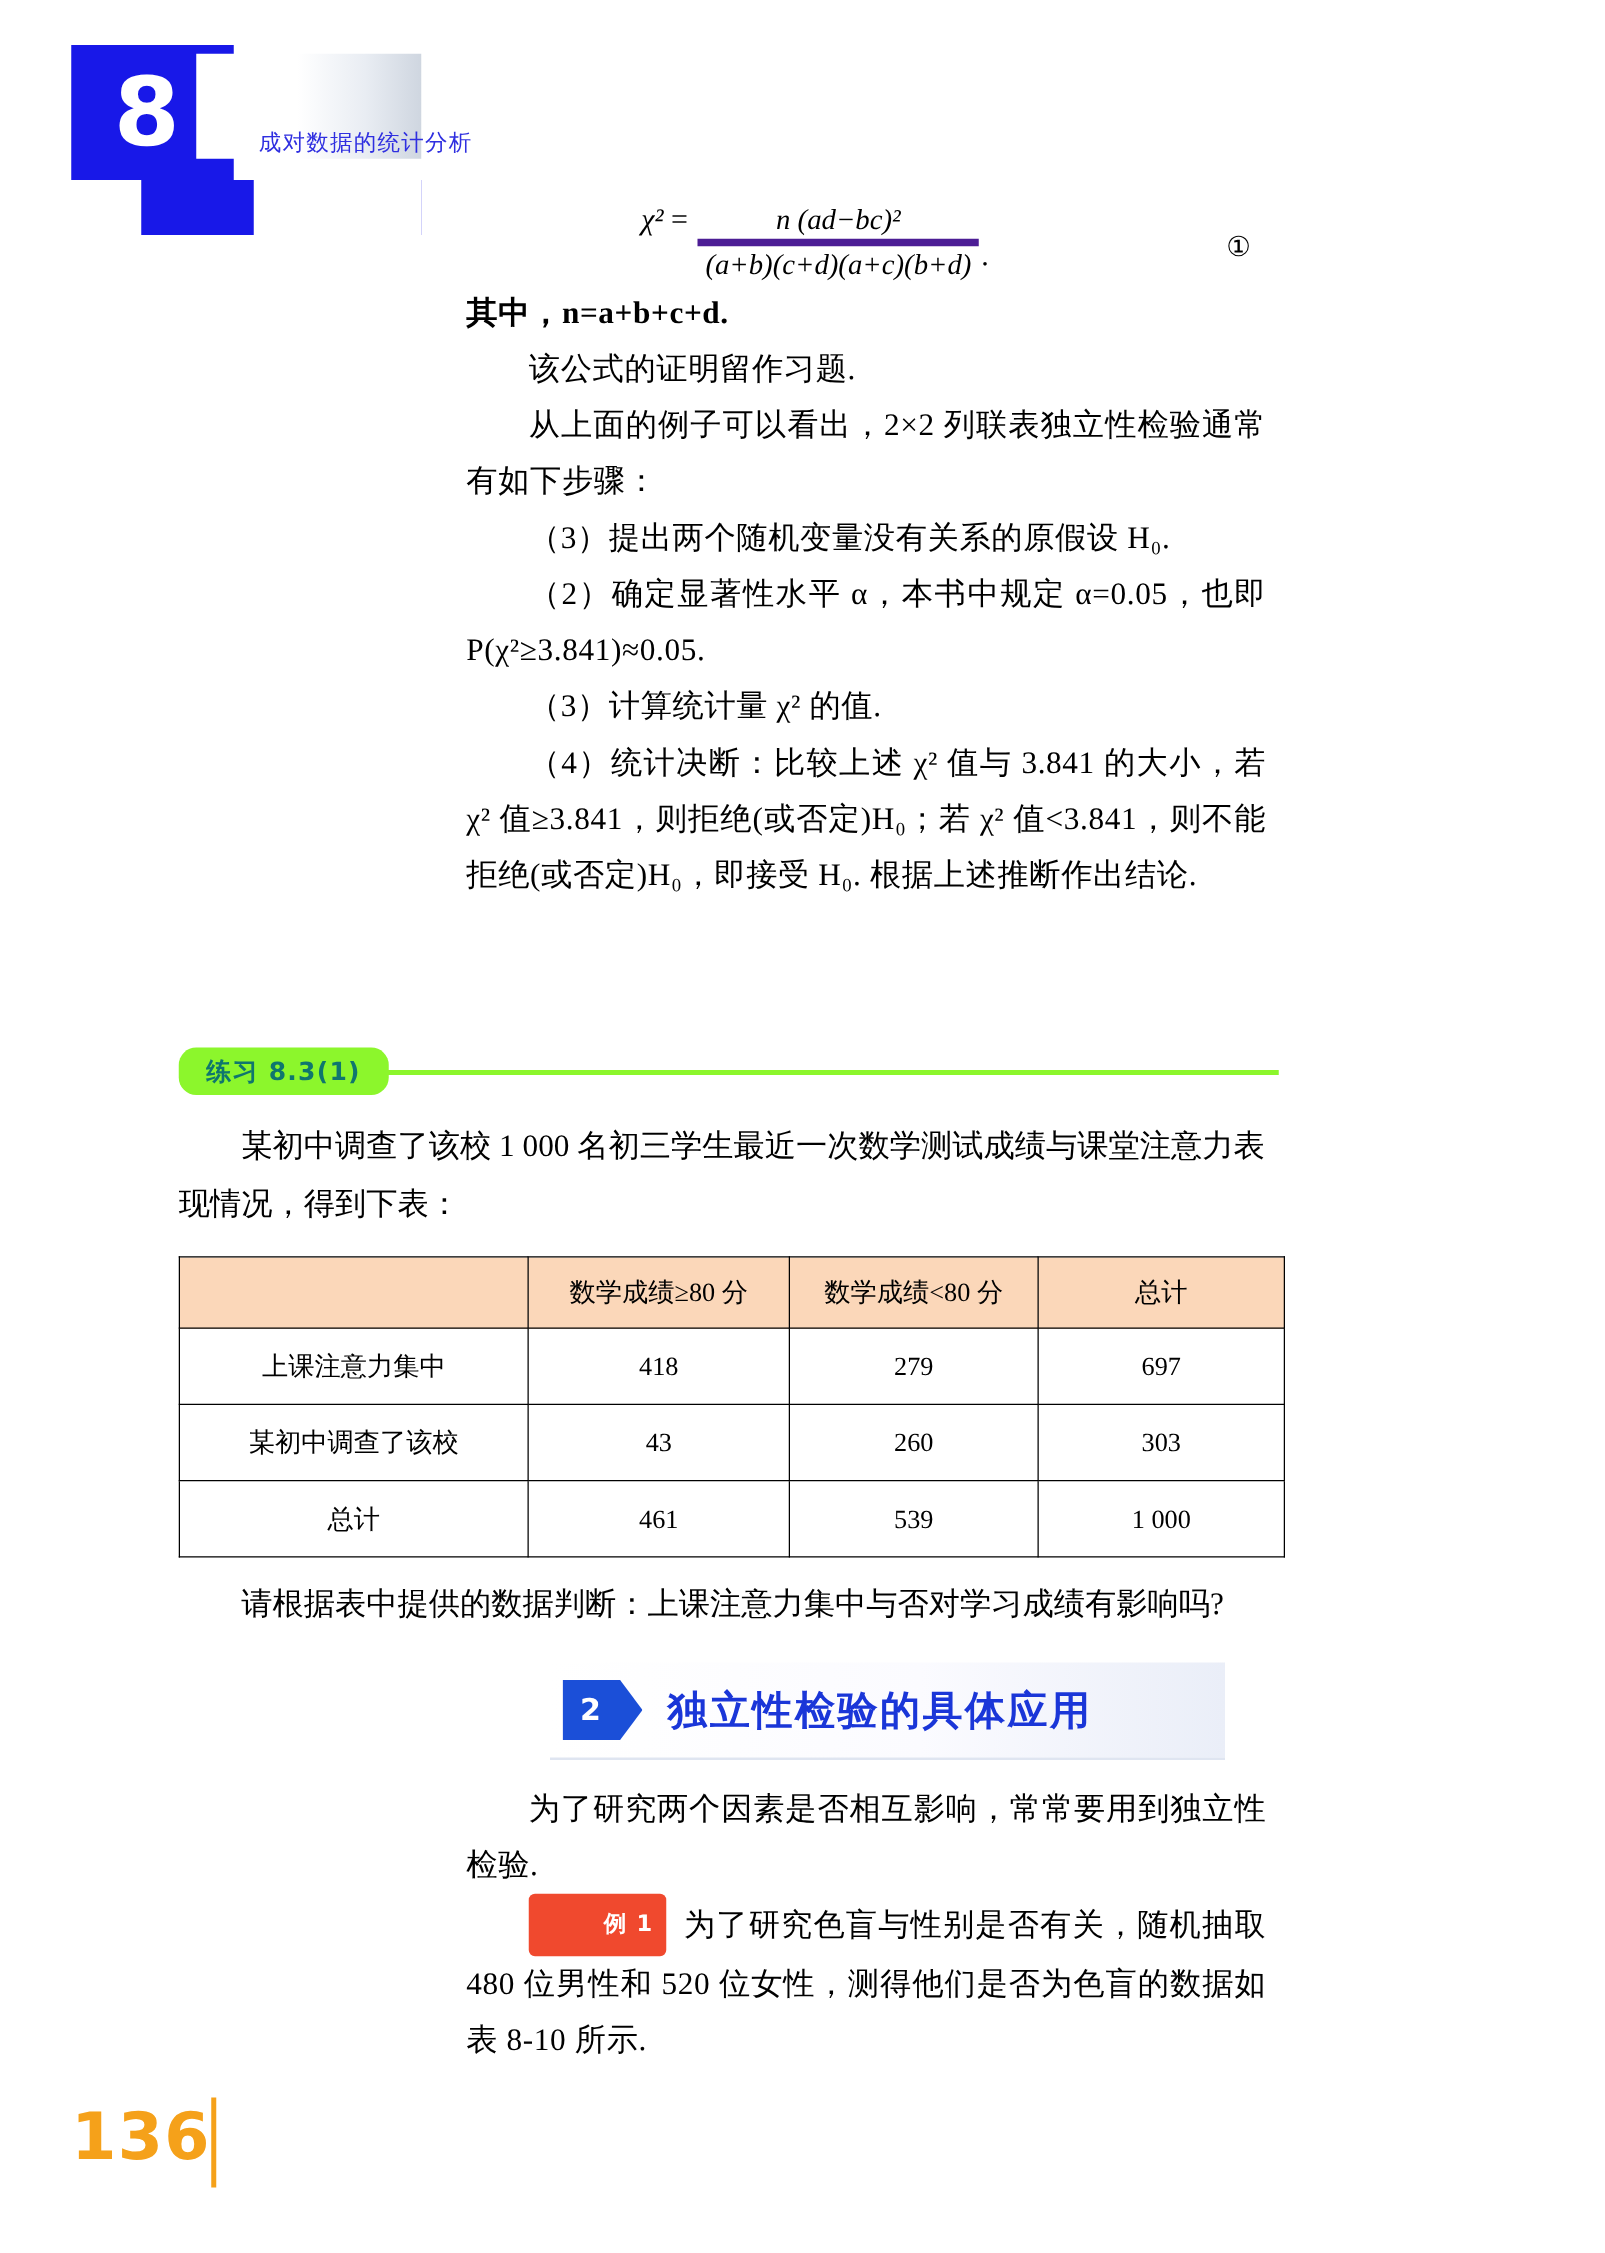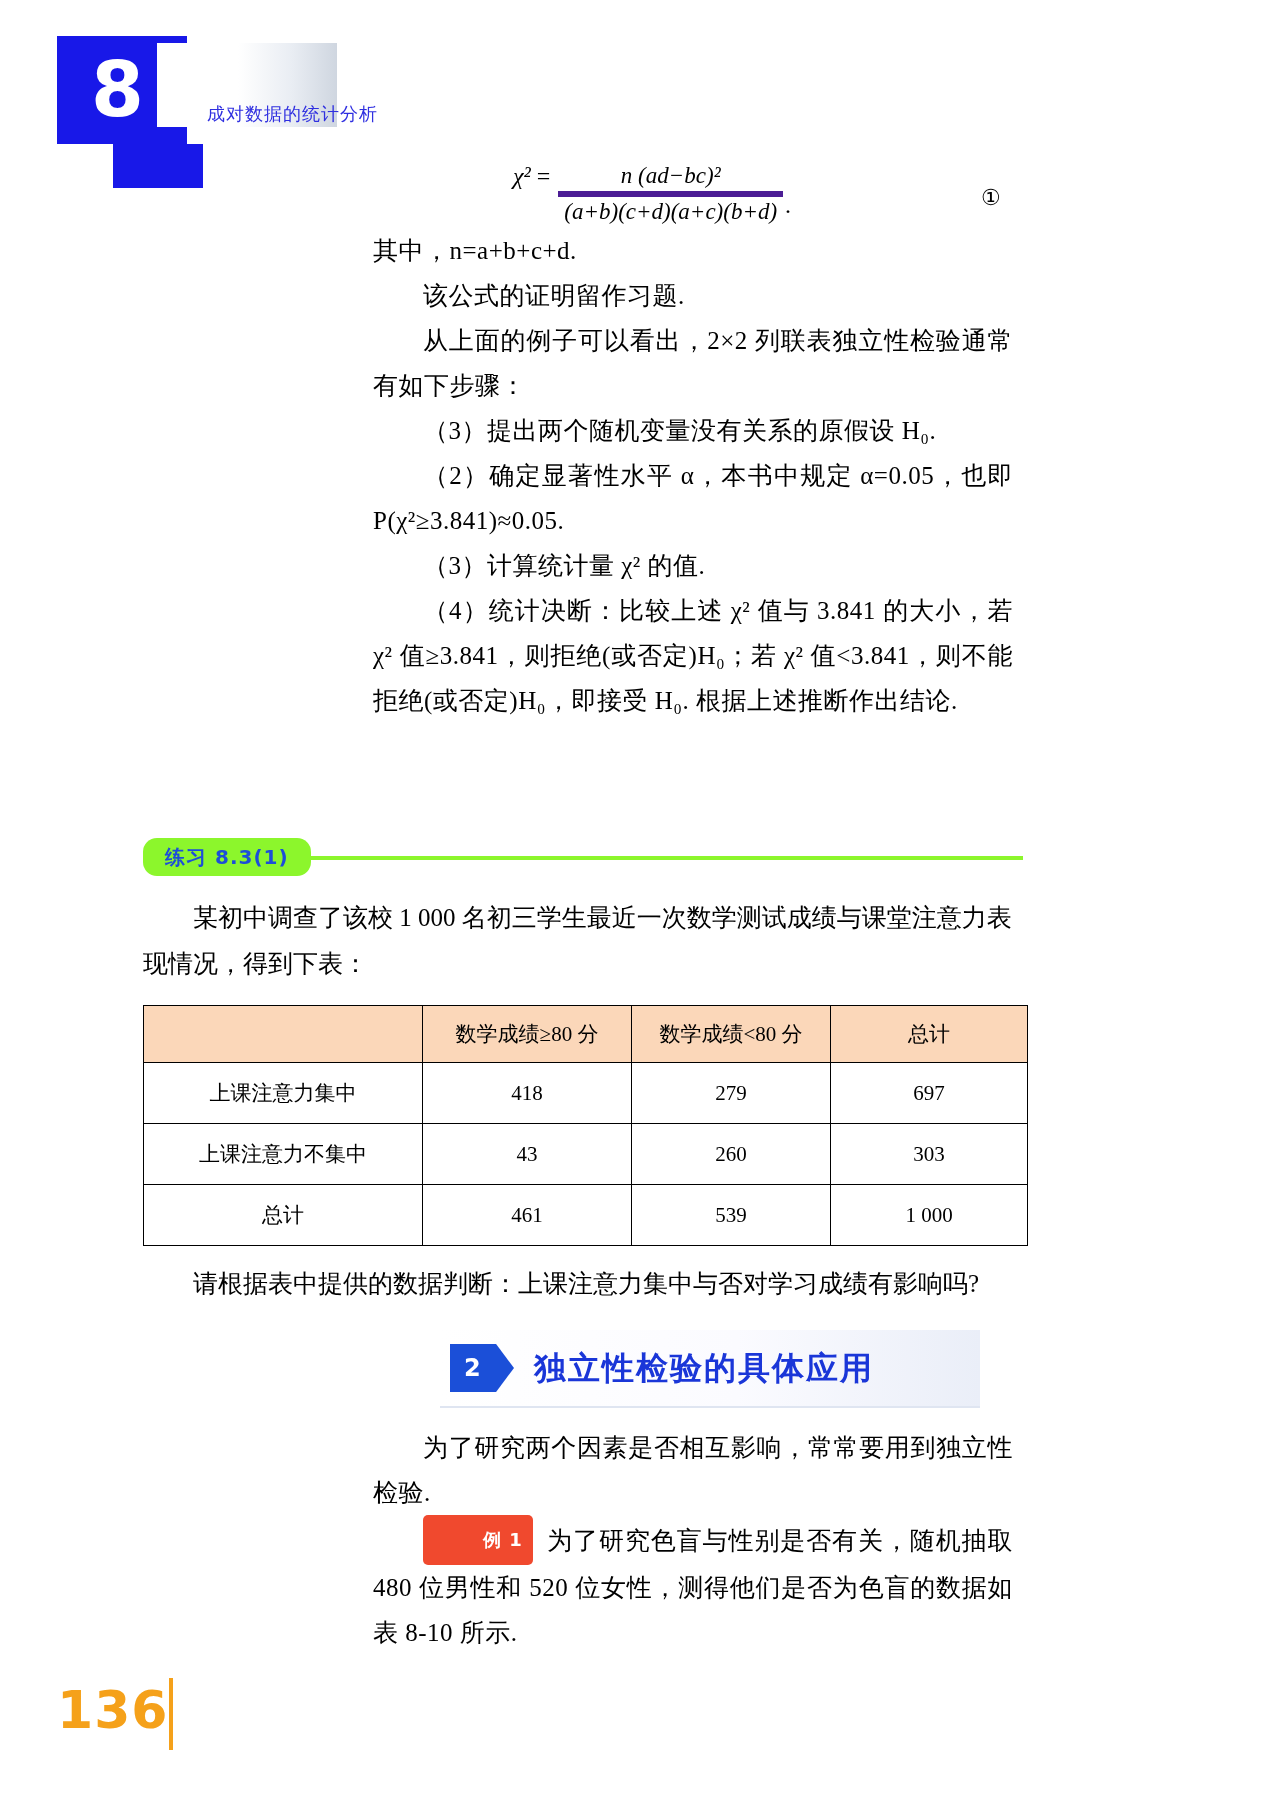--- a/index.html
+++ b/index.html
@@ -157,21 +157,21 @@
     left: 0; top: 0;
     height: 38px;
     padding: 0 22px;
     background: #8cf62c;
     border-radius: 14px 14px 14px 14px;
     display: flex;
     align-items: center;
     font-family: "DejaVu Sans", sans-serif;
     font-weight: bold;
     font-size: 20px;
-    color: #1d4ed8;
+    color: #0f766e;
     letter-spacing: 1px;
   }
   .exercise-head .rule {
     position: absolute;
     left: 163px;
     top: 18px;
     width: 717px;
     height: 4px;
     background: #8cf62c;
   }
@@ -334,21 +334,21 @@
     <span class="frac">
       <span class="num math">n (ad−bc)²</span>
       <span class="den math">(a+b)(c+d)(a+c)(b+d)</span>
     </span>
     <span class="upr" style="align-self:flex-end;padding-bottom:6px;">.</span>
   </div>
   <div class="eq-tag">①</div>
 </div>
 
 <div class="content">
-  <p class="para" style="margin-top:68px;">其中，n=a+b+c+d.</p>
+  <p class="para" style="margin-top:68px;font-weight:bold;">其中，n=a+b+c+d.</p>
   <p class="para indent">该公式的证明留作习题.</p>
   <p class="para indent">从上面的例子可以看出，2×2 列联表独立性检验通常有如下步骤：</p>
   <p class="para indent">（3）提出两个随机变量没有关系的原假设 H₀.</p>
   <p class="para indent">（2）确定显著性水平 α，本书中规定 α=0.05，也即 P(χ²≥3.841)≈0.05.</p>
   <p class="para indent">（3）计算统计量 χ² 的值.</p>
   <p class="para indent">（4）统计决断：比较上述 χ² 值与 3.841 的大小，若 χ² 值≥3.841，则拒绝(或否定)H₀；若 χ² 值&lt;3.841，则不能拒绝(或否定)H₀，即接受 H₀. 根据上述推断作出结论.</p>
 </div>
 
 <div class="exercise-head">
   <div class="pill">练习 8.3(1)</div>
@@ -367,21 +367,21 @@
       <td class="c2">数学成绩&lt;80 分</td>
       <td class="c3">总计</td>
     </tr>
     <tr>
       <td class="c0">上课注意力集中</td>
       <td class="c1">418</td>
       <td class="c2">279</td>
       <td class="c3">697</td>
     </tr>
     <tr>
-      <td class="c0">上课注意力不集中</td>
+      <td class="c0">某初中调查了该校</td>
       <td class="c1">43</td>
       <td class="c2">260</td>
       <td class="c3">303</td>
     </tr>
     <tr>
       <td class="c0">总计</td>
       <td class="c1">461</td>
       <td class="c2">539</td>
       <td class="c3">1 000</td>
     </tr>

